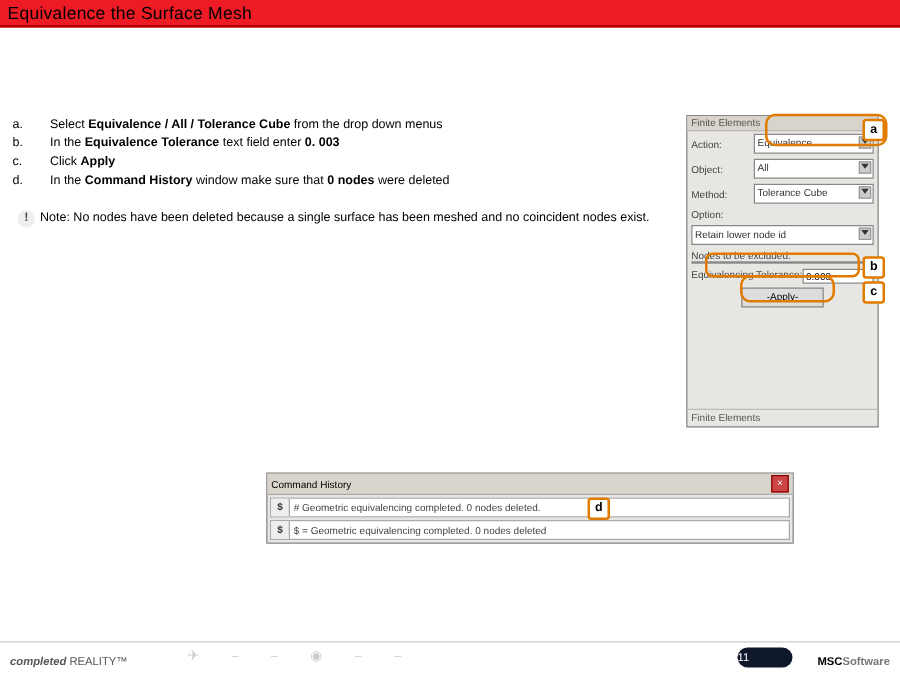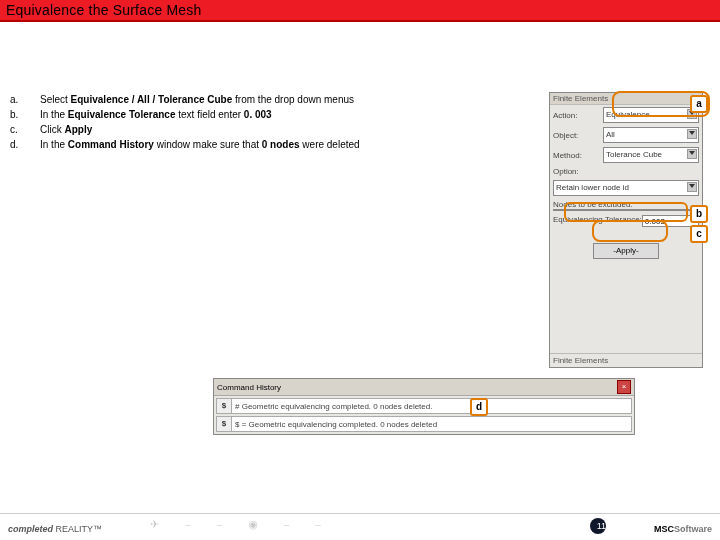--- a/index.html
+++ b/index.html
@@ -18,41 +18,41 @@
 
   
   .panel{width:152px;border:1px solid #888;background:#e8e6e2;font-size:8px;position:relative}
   .ptitle{background:#d8d4cc;border-bottom:1px solid #bbb;padding:1px 3px;font-size:8px;color:#555}
   .row{display:flex;align-items:center;padding:2px 3px}
   .lbl{width:50px;color:#444}
   .dd{flex:1;background:#fff;border:1px solid #888;height:12px;line-height:12px;padding:1px 2px;position:relative;font-size:8px;color:#333;overflow:hidden;white-space:nowrap}
   .dd::after{content:"";position:absolute;right:1px;top:1px;width:10px;height:10px;background:#ccc;border:1px solid #999;box-sizing:border-box}
   .dd .arr{position:absolute;right:3px;top:3px;width:0;height:0;border-left:3px solid transparent;border-right:3px solid transparent;border-top:4px solid #333;z-index:2}
   .field{flex:1;background:#fff;border:1px solid #888;height:12px;line-height:12px;padding:0 2px;font-size:8px}
-  .applybtn{margin:14px auto;width:64px;height:14px;background:#ddd;border:1px solid #888;text-align:center;line-height:14px;font-size:8px}
+  .applybtn{margin:1px auto;width:64px;height:14px;background:#ddd;border:1px solid #888;text-align:center;line-height:14px;font-size:8px}
   .ftitle{border-top:1px solid #bbb;padding:2px 3px;color:#555}
   .panel .spacer{height:80px}
 
   
   .cmdwrap{position:absolute;left:213px;top:378px;width:420px;border:1px solid #888;background:#e8e6e2;font-size:8px}
   .cmdtitle{display:flex;justify-content:space-between;align-items:center;background:#d8d4cc;border-bottom:1px solid #aaa;padding:1px 3px}
   .cmdclose{width:12px;height:12px;background:#c44;color:#fff;text-align:center;line-height:12px;border:1px solid #800;font-size:8px}
   .cmdrow{display:flex;align-items:center;background:#fff;border:1px solid #aaa;margin:2px;height:14px}
   .cmdico{width:14px;height:14px;background:#eee;border-right:1px solid #aaa;text-align:center;line-height:14px;font-weight:bold;color:#333}
   .cmdtxt{flex:1;padding:0 3px;color:#444;white-space:nowrap;overflow:hidden}
 
   
   .call{position:absolute;width:14px;height:14px;border:2px solid #e07b00;background:#fff;border-radius:3px;text-align:center;line-height:14px;font-weight:bold;font-size:10px;color:#000;z-index:10}
   .ring{position:absolute;border:2px solid #e07b00;border-radius:8px;z-index:5}
 
   
   .footer{position:absolute;left:0;right:0;bottom:4px;height:22px;border-top:1px solid #ccc}
   .foot-left{position:absolute;left:8px;bottom:2px;font-size:9px;color:#555}
   .foot-left .sim{font-style:italic;font-weight:bold}
-  .pagecirc{position:absolute;left:590px;bottom:2px;width:16px;height:16px;background:#0f172a;border-radius:10px;text-align:right;line-height:16px;color:#fff;font-size:9px}
+  .pagecirc{position:absolute;left:590px;bottom:2px;width:44px;height:16px;background:#0f172a;border-radius:10px;text-align:left;line-height:16px;color:#fff;font-size:9px}
   .brand{position:absolute;right:8px;bottom:2px;font-size:9px;font-weight:bold}
   .brand .msc{color:#000}
   .brand .soft{color:#777}
   .glyphs{position:absolute;left:150px;bottom:5px;color:#ccc;font-size:11px;letter-spacing:26px}
 
   
   #call-a{top:95px;right:12px}
   #ring-a{top:91px;right:10px;width:94px;height:22px}
   #call-b{top:205px;right:12px}
   #ring-b{top:202px;right:32px;width:120px;height:16px;border-radius:6px}
@@ -91,20 +91,23 @@
       </tr>
       <tr>
         <td>d.</td>
         <td>
           <span>In the </span><b>Command History </b><span>window make sure that </span><b>0 nodes </b><span>were deleted</span>
         </td>
       </tr>
     </tbody>
       </table>
 
+    <div class="note">
+      <span class="bang">!</span><span>Note: No nodes have been deleted because a single surface has been meshed and no coincident nodes exist.</span>
+    </div>
   </div>
 
   <div class="right">
     <div class="panel">
       <div class="ptitle">Finite Elements</div>
       <div class="row">
         <div class="lbl">Action:</div>
         <div class="dd"><span>Equivalence</span><span class="arr"></span></div>
       </div>
       <div class="row">

